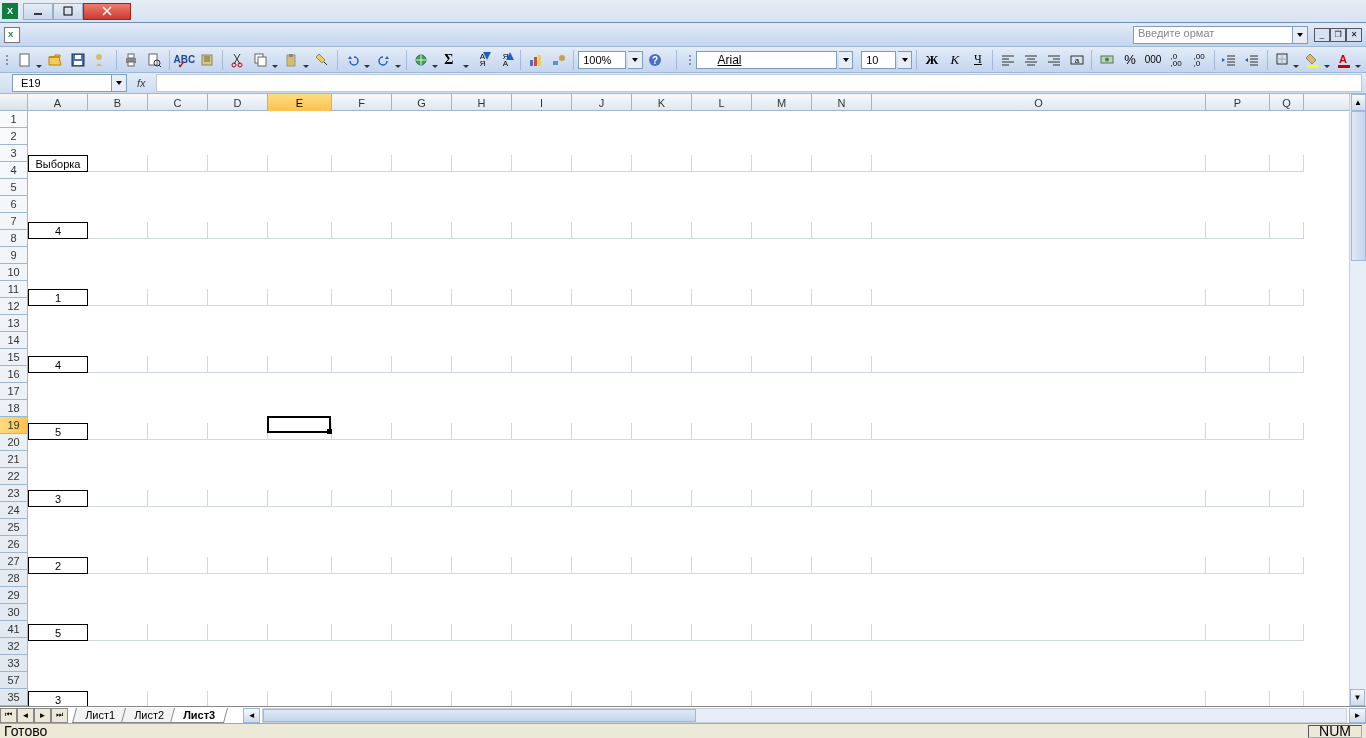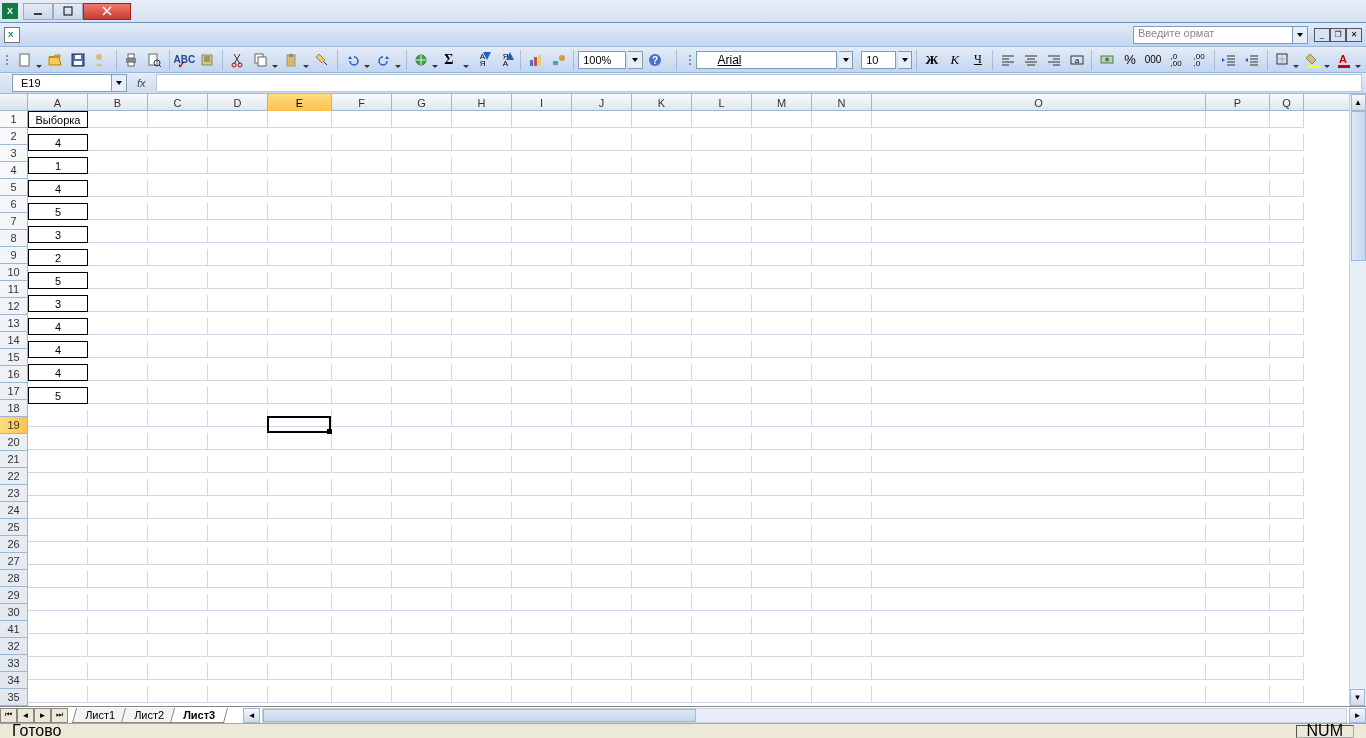--- a/index.html
+++ b/index.html
@@ -53,21 +53,21 @@
 
 .grid-area { position: absolute; top: 94px; bottom: 32px; left: 0; right: 0; background: #fff; overflow: hidden; }
 .corner { position: absolute; top: 0; left: 0; width: 28px; height: 17px; background: linear-gradient(#f5f6f7,#dce2e8); border-right: 1px solid #9eb6ce; border-bottom: 1px solid #9eb6ce; }
 .col-headers { position: absolute; top: 0; left: 28px; right: 17px; height: 17px; display: flex; background: linear-gradient(#f8fafc,#e0e7ef); border-bottom: 1px solid #9eb6ce; }
 .col-h { height: 17px; border-right: 1px solid #9eb6ce; display: flex; align-items: center; justify-content: center; font-size: 11px; color: #333; }
 .col-h.active { background: linear-gradient(#fddc7f,#fdc24f); color: #000; }
 .row-headers { position: absolute; top: 17px; left: 0; width: 28px; bottom: 0; background: linear-gradient(#f8fafc,#e0e7ef); border-right: 1px solid #9eb6ce; }
 .row-h { height: 17px; border-bottom: 1px solid #9eb6ce; display: flex; align-items: center; justify-content: center; font-size: 11px; color: #333; }
 .row-h.active { background: linear-gradient(90deg,#fddc7f,#fdc24f); }
 .cells { position: absolute; top: 17px; left: 28px; right: 17px; bottom: 0; }
-.cell-row { display: flex; height: 23px; }
+.cell-row { display: flex; height: 23px; margin-top: 44px; }
 .cell { height: 17px; border-right: 1px solid #d0d7e5; border-bottom: 1px solid #d0d7e5; font-size: 11px; display: flex; align-items: center; justify-content: center; color: #000; }
 .cell.bordered { border: 0.5px solid #000; }
 .cell.left { justify-content: flex-start; padding-left: 3px; }
 .cell-sel { position: absolute; border: 2px solid #000; pointer-events: none; }
 .cell-sel::after { content: ""; position: absolute; width: 5px; height: 5px; background: #000; right: -3px; bottom: -3px; }
 .v-scroll { position: absolute; top: 0; right: 0; width: 17px; bottom: 0; background: #e8eef8; border-left: 1px solid #c8d0dc; }
 .v-scroll .sbtn { width: 15px; height: 17px; background: linear-gradient(#f5f8fc,#d0daeb); border: 1px solid #9db8dd; margin: 0 auto; display: flex; align-items: center; justify-content: center; font-size: 8px; }
 .v-scroll .thumb { width: 15px; height: 150px; background: linear-gradient(90deg,#e0e9f6,#c5d5ed); border: 1px solid #9db8dd; margin: 0 auto 0; }
 
 
@@ -76,21 +76,21 @@
 .tab-nav-btn { width: 17px; height: 15px; border: 1px solid #888; background: #ece9d8; display: flex; align-items: center; justify-content: center; font-size: 8px; }
 .tabs { display: flex; margin-left: 6px; }
 .tab { padding: 1px 10px; background: #f3f3f3; border: 1px solid #888; border-top: none; font-size: 11px; position: relative; transform: skewX(-15deg); margin-right: -3px; }
 .tab span { transform: skewX(15deg); display: inline-block; }
 .tab.active { background: #fff; font-weight: bold; z-index: 2; }
 .h-scroll-area { flex: 1; display: flex; align-items: center; margin-left: 20px; }
 .h-scroll { flex: 1; height: 15px; background: #e8eef8; border: 1px solid #c8d0dc; margin: 0 2px; position: relative; }
 .h-scroll .thumb { position: absolute; left: 0; top: 0; bottom: 0; width: 40%; background: linear-gradient(#e0e9f6,#c5d5ed); border: 1px solid #9db8dd; }
 .h-sbtn { width: 17px; height: 15px; background: linear-gradient(#f5f8fc,#d0daeb); border: 1px solid #9db8dd; display: flex; align-items: center; justify-content: center; font-size: 8px; }
 
-.statusbar { position: absolute; bottom: 0; left: 0; right: 0; height: 15px; background: #ece9d8; border-top: 1px solid #aca899; display: flex; align-items: center; font-size: 16px; padding: 0 12px; }
+.statusbar { position: absolute; bottom: 0; left: 0; right: 0; height: 15px; background: #ece9d8; border-top: 1px solid #aca899; display: flex; align-items: center; font-size: 14px; padding: 0 4px; }
 .statusbar .st-cell { border: 1px inset #aaa; margin-left: auto; padding: 0 10px; height: 13px; display: flex; align-items: center; }
 .statusbar .st-left { flex: 1; }
 
 
 svg.ico { width: 16px; height: 16px; }
 </style>
 </head>
 <body>
 
 <div class="titlebar">
@@ -390,21 +390,21 @@
       <div class="row-h">24</div>
       <div class="row-h">25</div>
       <div class="row-h">26</div>
       <div class="row-h">27</div>
       <div class="row-h">28</div>
       <div class="row-h">29</div>
       <div class="row-h">30</div>
       <div class="row-h">41</div>
       <div class="row-h">32</div>
       <div class="row-h">33</div>
-      <div class="row-h">34</div>
+      <div class="row-h">57</div>
       <div class="row-h">35</div>
     </div>
   <div class="cells" id="cells">
       <div class="cell-row">
         <div class="cell bordered" style="width: 60px;">Выборка</div>
         <div class="cell" style="width: 60px;"></div>
         <div class="cell" style="width: 60px;"></div>
         <div class="cell" style="width: 60px;"></div>
         <div class="cell" style="width: 64px;"></div>
         <div class="cell" style="width: 60px;"></div>

